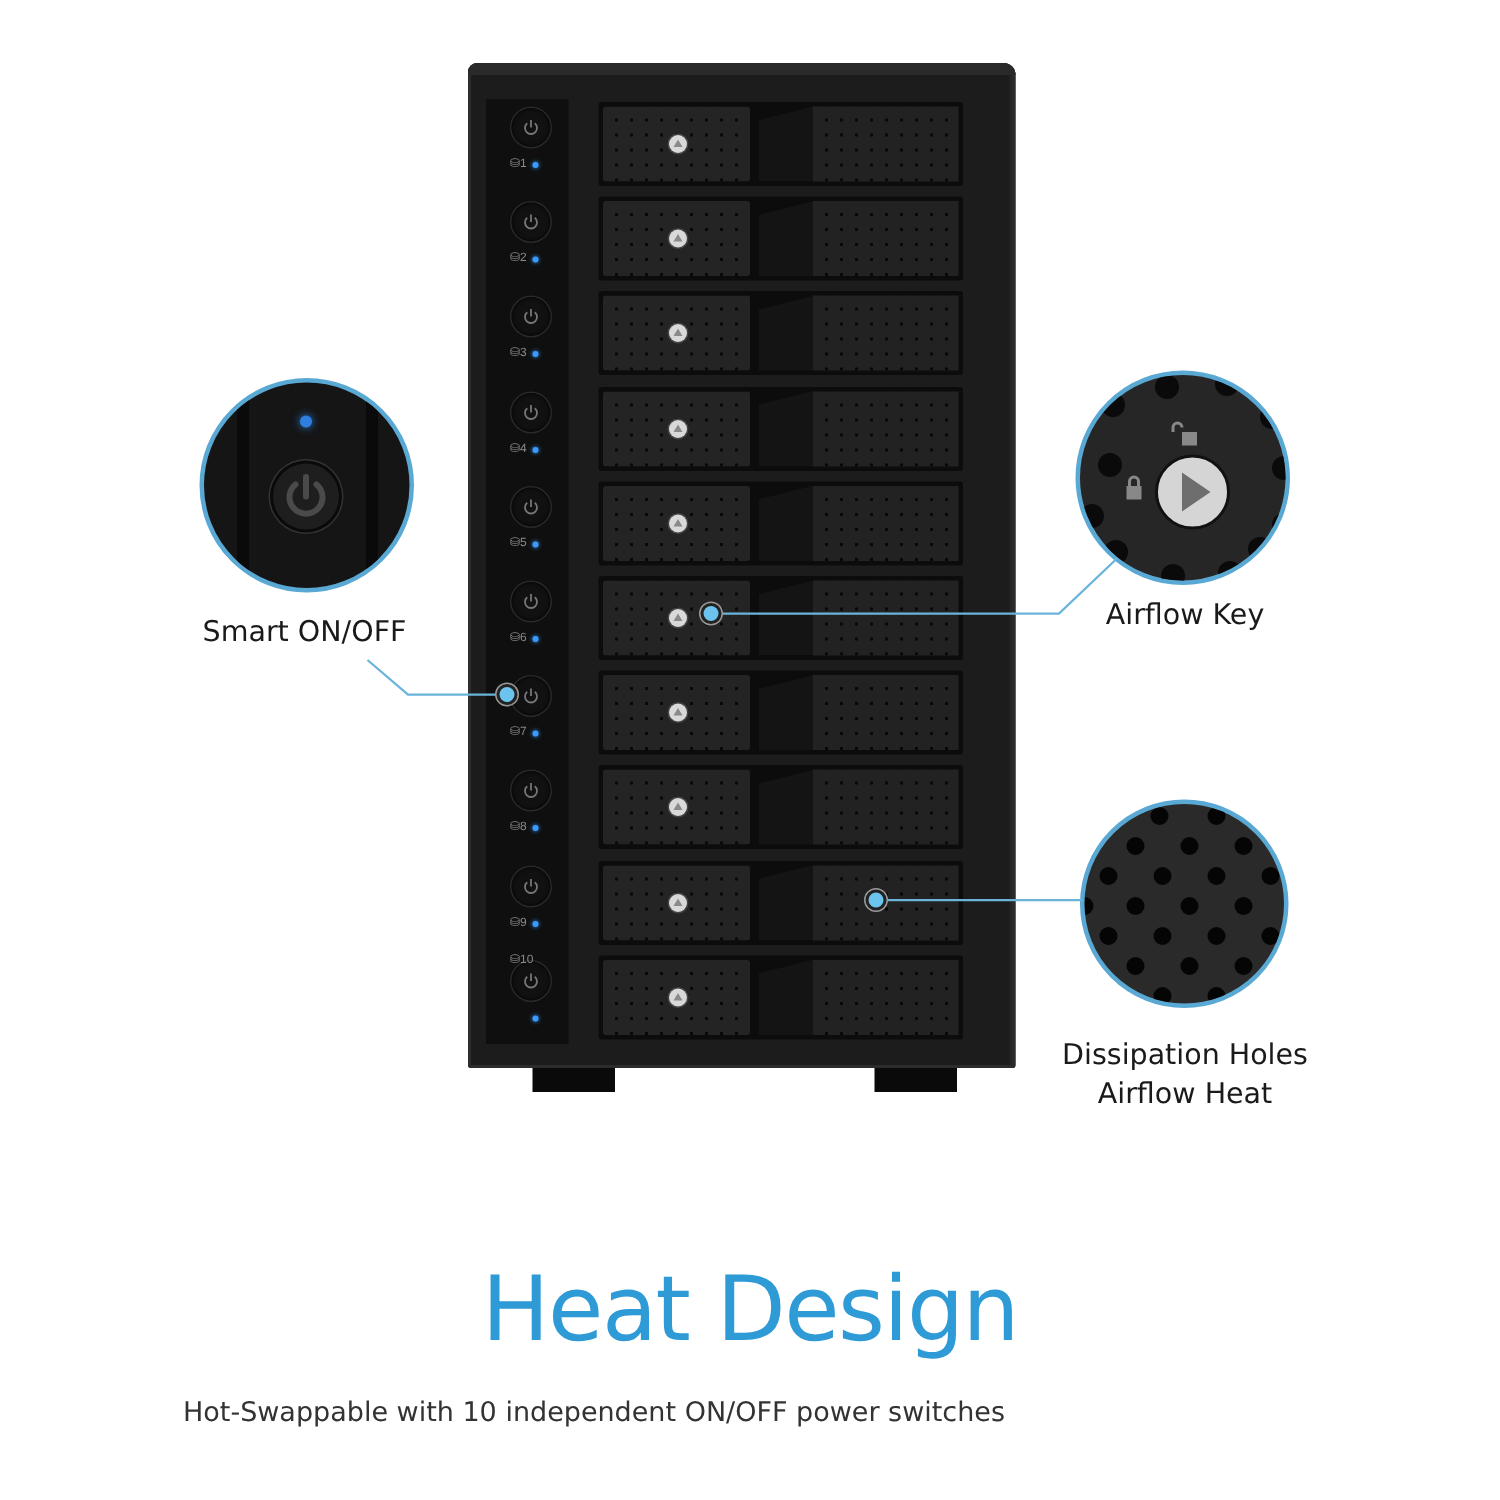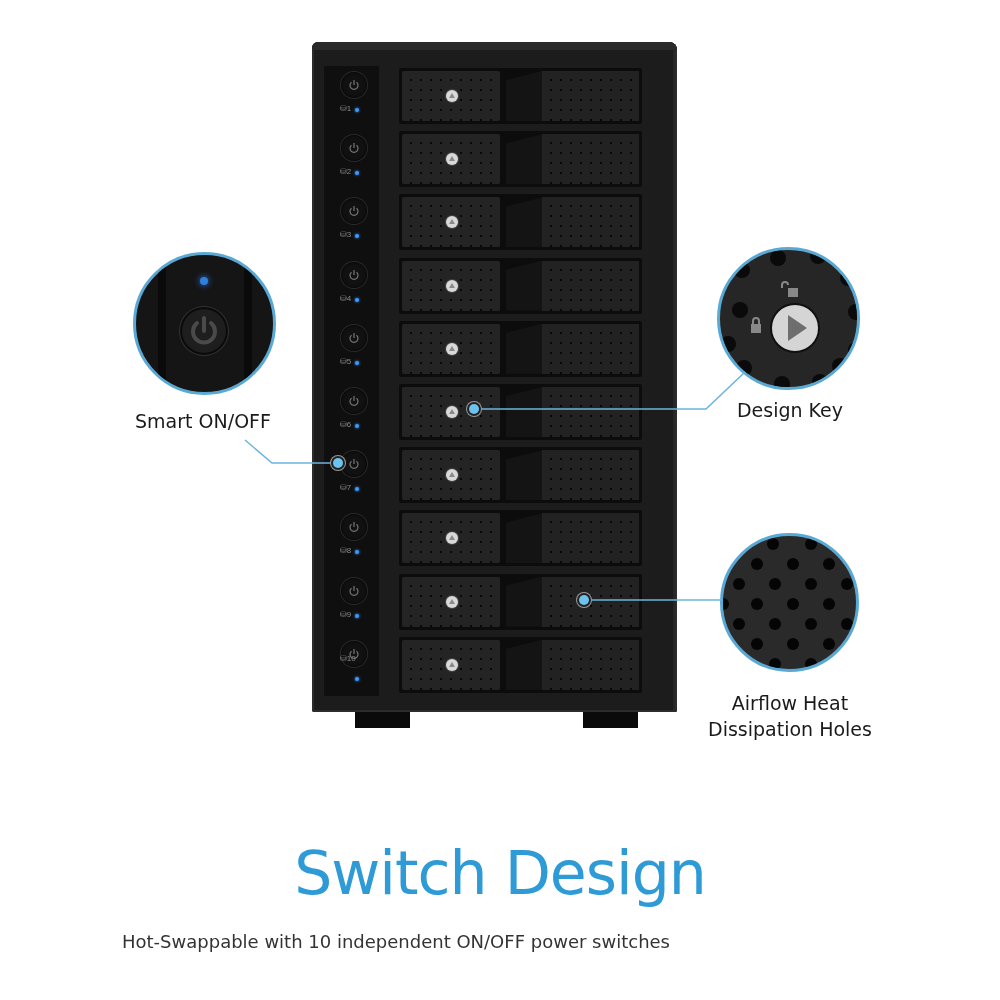--- a/index.html
+++ b/index.html
@@ -204,21 +204,21 @@
       <div class="tray-right"></div>
     </div>
     </div>
     <div>
     <div class="pwr" style="top:640.8000000000001px">
       <svg width="12" height="12" viewBox="0 0 12 12">
           <path d="M3.5 3.2 A4 4 0 1 0 8.5 3.2" fill="none" stroke="#777" stroke-width="1.2"></path>
           <line x1="6" y1="1" x2="6" y2="6" stroke="#777" stroke-width="1.2"></line>
         </svg>
     </div>
-    <div class="bay-label" style="top:654px">⛁<span>10</span></div>
+    <div class="bay-label" style="top:635px">⛁<span>10</span></div>
     <div class="led" style="top:676.8000000000001px"></div>
     <div class="tray" style="top:636.8000000000001px">
       <div class="tray-left">
           <div class="lock"></div>
         </div>
       <div class="tray-handle"></div>
       <div class="tray-right"></div>
     </div>
     </div>
   </div>
@@ -255,21 +255,21 @@
         <circle cx="120" cy="116" r="8"></circle>
     </g>
     <circle cx="75" cy="78" r="24" fill="#d5d5d5" stroke="#111" stroke-width="2"></circle>
     <polygon points="68,65 68,91 87,78" fill="#6e6e6e"></polygon>
     <rect x="31" y="74" width="10" height="9" fill="#888"></rect>
       <path d="M33 74 v-3 a3 3 0 0 1 6 0 v3" stroke="#888" stroke-width="2" fill="none"></path>
     <rect x="68" y="38" width="10" height="9" fill="#888"></rect>
       <path d="M62 38 v-3 a3 3 0 0 1 6 0" stroke="#888" stroke-width="2" fill="none"></path>
   </svg>
 </div>
-<div class="abs callout-label" style="left:715px;top:397px;width:150px">Design Key</div>
+<div class="abs callout-label" style="left:715px;top:397px;width:150px">Airflow Key</div>
 
 <div class="abs circle c-air">
   <svg width="136" height="136" viewBox="0 0 136 136" class="abs" style="left:0;top:0">
     <g fill="#050505">
       <circle cx="50" cy="8" r="6"></circle>
         <circle cx="88" cy="8" r="6"></circle>
       <circle cx="34" cy="28" r="6"></circle>
         <circle cx="70" cy="28" r="6"></circle>
         <circle cx="106" cy="28" r="6"></circle>
       <circle cx="16" cy="48" r="6"></circle>
@@ -286,27 +286,27 @@
         <circle cx="124" cy="88" r="6"></circle>
       <circle cx="34" cy="108" r="6"></circle>
         <circle cx="70" cy="108" r="6"></circle>
         <circle cx="106" cy="108" r="6"></circle>
       <circle cx="52" cy="128" r="6"></circle>
         <circle cx="88" cy="128" r="6"></circle>
     </g>
   </svg>
 </div>
 <div class="abs callout-label" style="left:700px;top:690px;width:180px">
+  <div>Dissipation Holes</div>
   <div>Airflow Heat</div>
-  <div>Dissipation Holes</div>
 </div>
 
 <svg class="abs" style="left:0;top:0" width="1000" height="1000">
   <polyline points="245,440 272,463 334,463" fill="none" stroke="#6ab4dc" stroke-width="1.5"></polyline>
   <polyline points="478,409 706,409 745,372" fill="none" stroke="#6ab4dc" stroke-width="1.5"></polyline>
   <polyline points="588,600 722,600" fill="none" stroke="#6ab4dc" stroke-width="1.5"></polyline>
 </svg>
 <div class="abs dot-marker" style="left:333px;top:458px"></div>
 <div class="abs dot-marker" style="left:469px;top:404px"></div>
 <div class="abs dot-marker" style="left:579px;top:595px"></div>
 
-<div class="abs title">Switch Design</div>
+<div class="abs title">Heat Design</div>
 <div class="abs subtitle">Hot-Swappable with 10 independent ON/OFF power switches</div>
 
 </body></html>

